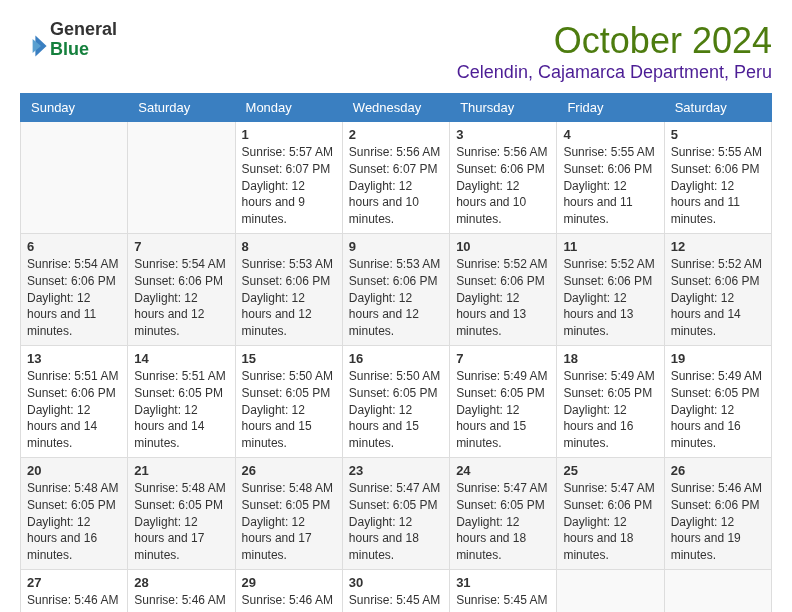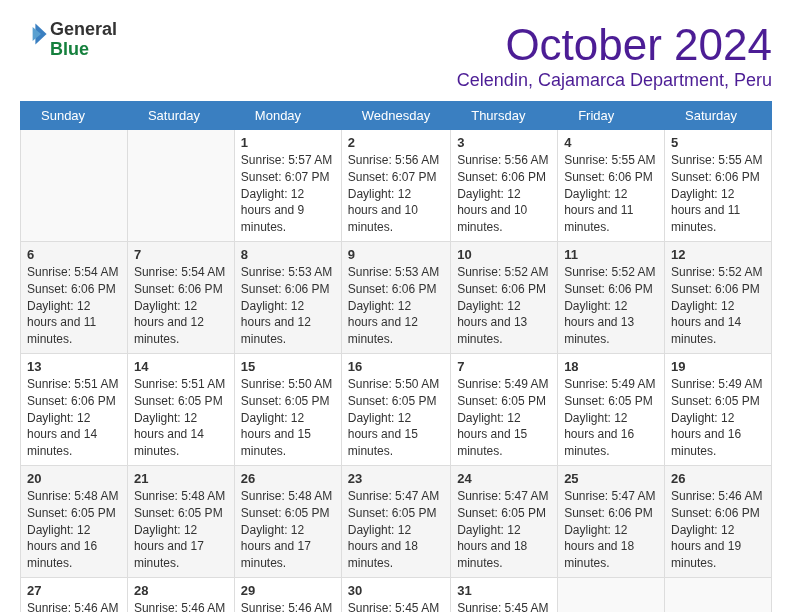--- a/index.html
+++ b/index.html
@@ -11,56 +11,56 @@
       padding: 20px;
     }
     .header {
       display: flex;
       justify-content: space-between;
       align-items: flex-start;
       margin-bottom: 10px;
     }
     .logo {
       display: flex;
-      align-items: flex-start;
+      align-items: flex-end;
       gap: 2px;
     }
     .logo-text {
       font-size: 18px;
       font-weight: bold;
       color: #333;
       line-height: 1.1;
     }
     .logo-blue { color: #15803d; }
     .logo-icon {
       width: 28px;
       height: 28px;
       position: relative;
     }
     .title-block {
       text-align: right;
     }
     .month-title {
-      font-size: 44px;
+      font-size: 36px;
       font-weight: normal;
-      color: #4c1d95;
+      color: #4d7c0f;
     }
     .subtitle {
       font-size: 18px;
       color: #4c1d95;
     }
     .calendar {
       width: 100%;
       border-collapse: collapse;
     }
     .calendar th {
       background-color: #3a7fc1;
       color: #fff;
       text-align: left;
-      padding: 6px 20px;
+      padding: 6px 10px;
       font-size: 13px;
       font-weight: normal;
       border: 1px solid #3a7fc1;
     }
     .calendar td {
       vertical-align: top;
       border: 1px solid #ddd;
       padding: 5px 6px;
       width: 107px;
       min-height: 80px;

